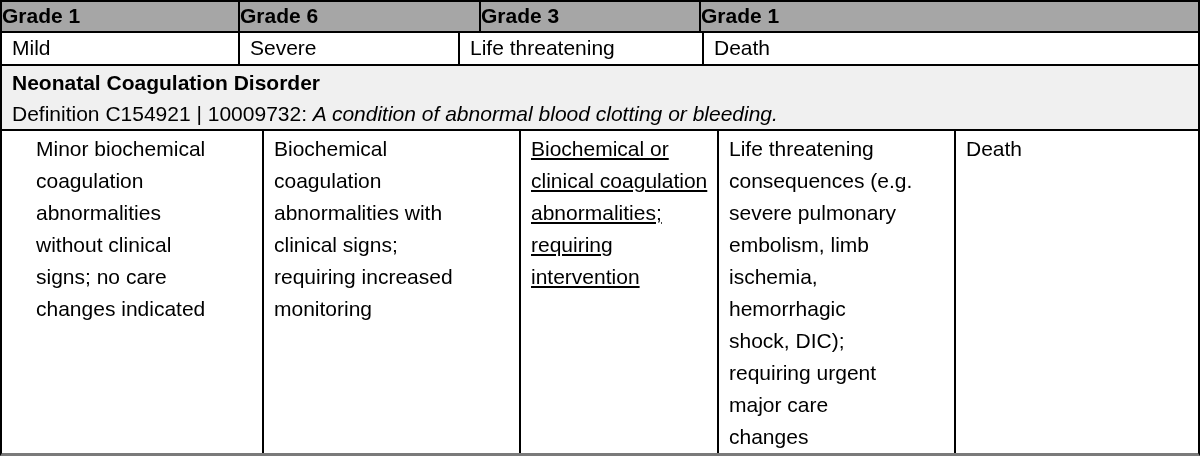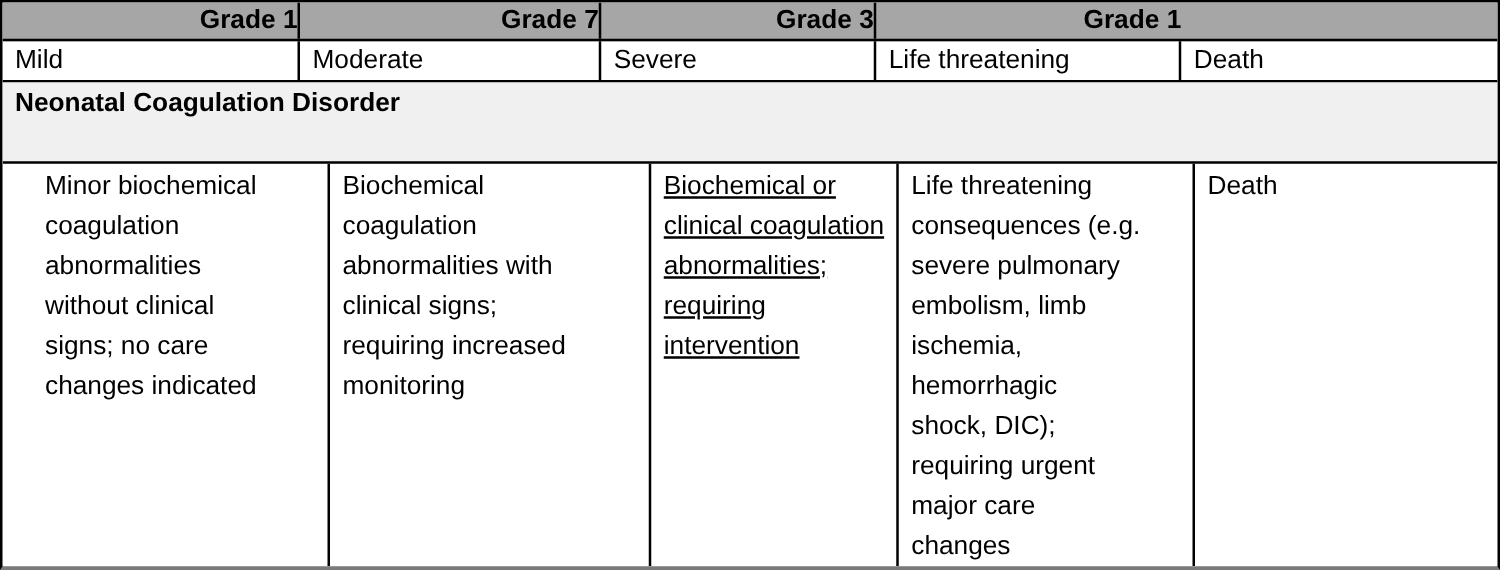--- a/index.html
+++ b/index.html
@@ -27,21 +27,21 @@
 
   
   .header-row {
     height: 31px;
     background: var(--header-bg, #a6a6a6);
     border-bottom: 2px solid var(--border, #000);
   }
   .header-row .cell {
     font-size: 21px;
     font-weight: bold;
-    text-align: right;
+    text-align: left;
     line-height: 28px;
   }
 
   
   .severity-row {
     height: 33px;
     border-bottom: 2px solid var(--border, #000);
   }
   .severity-row .cell {
     font-size: 21px;
@@ -83,35 +83,35 @@
   .bcol-3 { width: 237px; }
   .bcol-4 { width: 226px; flex: 1; }
 </style>
 </head>
 <body>
 
 <div class="grading-table">
 
   <div class="row header-row">
     <div class="cell hcol-0">Grade 1</div>
-    <div class="cell hcol-1">Grade 7</div>
+    <div class="cell hcol-1">Grade 6</div>
     <div class="cell hcol-2">Grade 3</div>
     <div class="cell hcol-3">Grade 1</div>
   </div>
 
   <div class="row severity-row">
     <div class="cell hcol-0">Mild</div>
-    <div class="cell hcol-1">Moderate</div>
     <div class="cell hcol-2">Severe</div>
     <div class="cell hcol-3">Life threatening</div>
     <div class="cell hcol-4">Death</div>
   </div>
 
   <div class="term-row">
     <div class="term-name">Neonatal Coagulation Disorder</div>
+    <div class="term-definition"><span>Definition C154921 | 10009732: </span><span class="italic-part">A condition of abnormal blood clotting or bleeding.</span></div>
   </div>
 
   <div class="row body-row">
     <div class="cell bcol-0">Minor biochemical
 coagulation
 abnormalities
 without clinical
 signs; no care
 changes indicated</div>
     <div class="cell bcol-1">Biochemical

